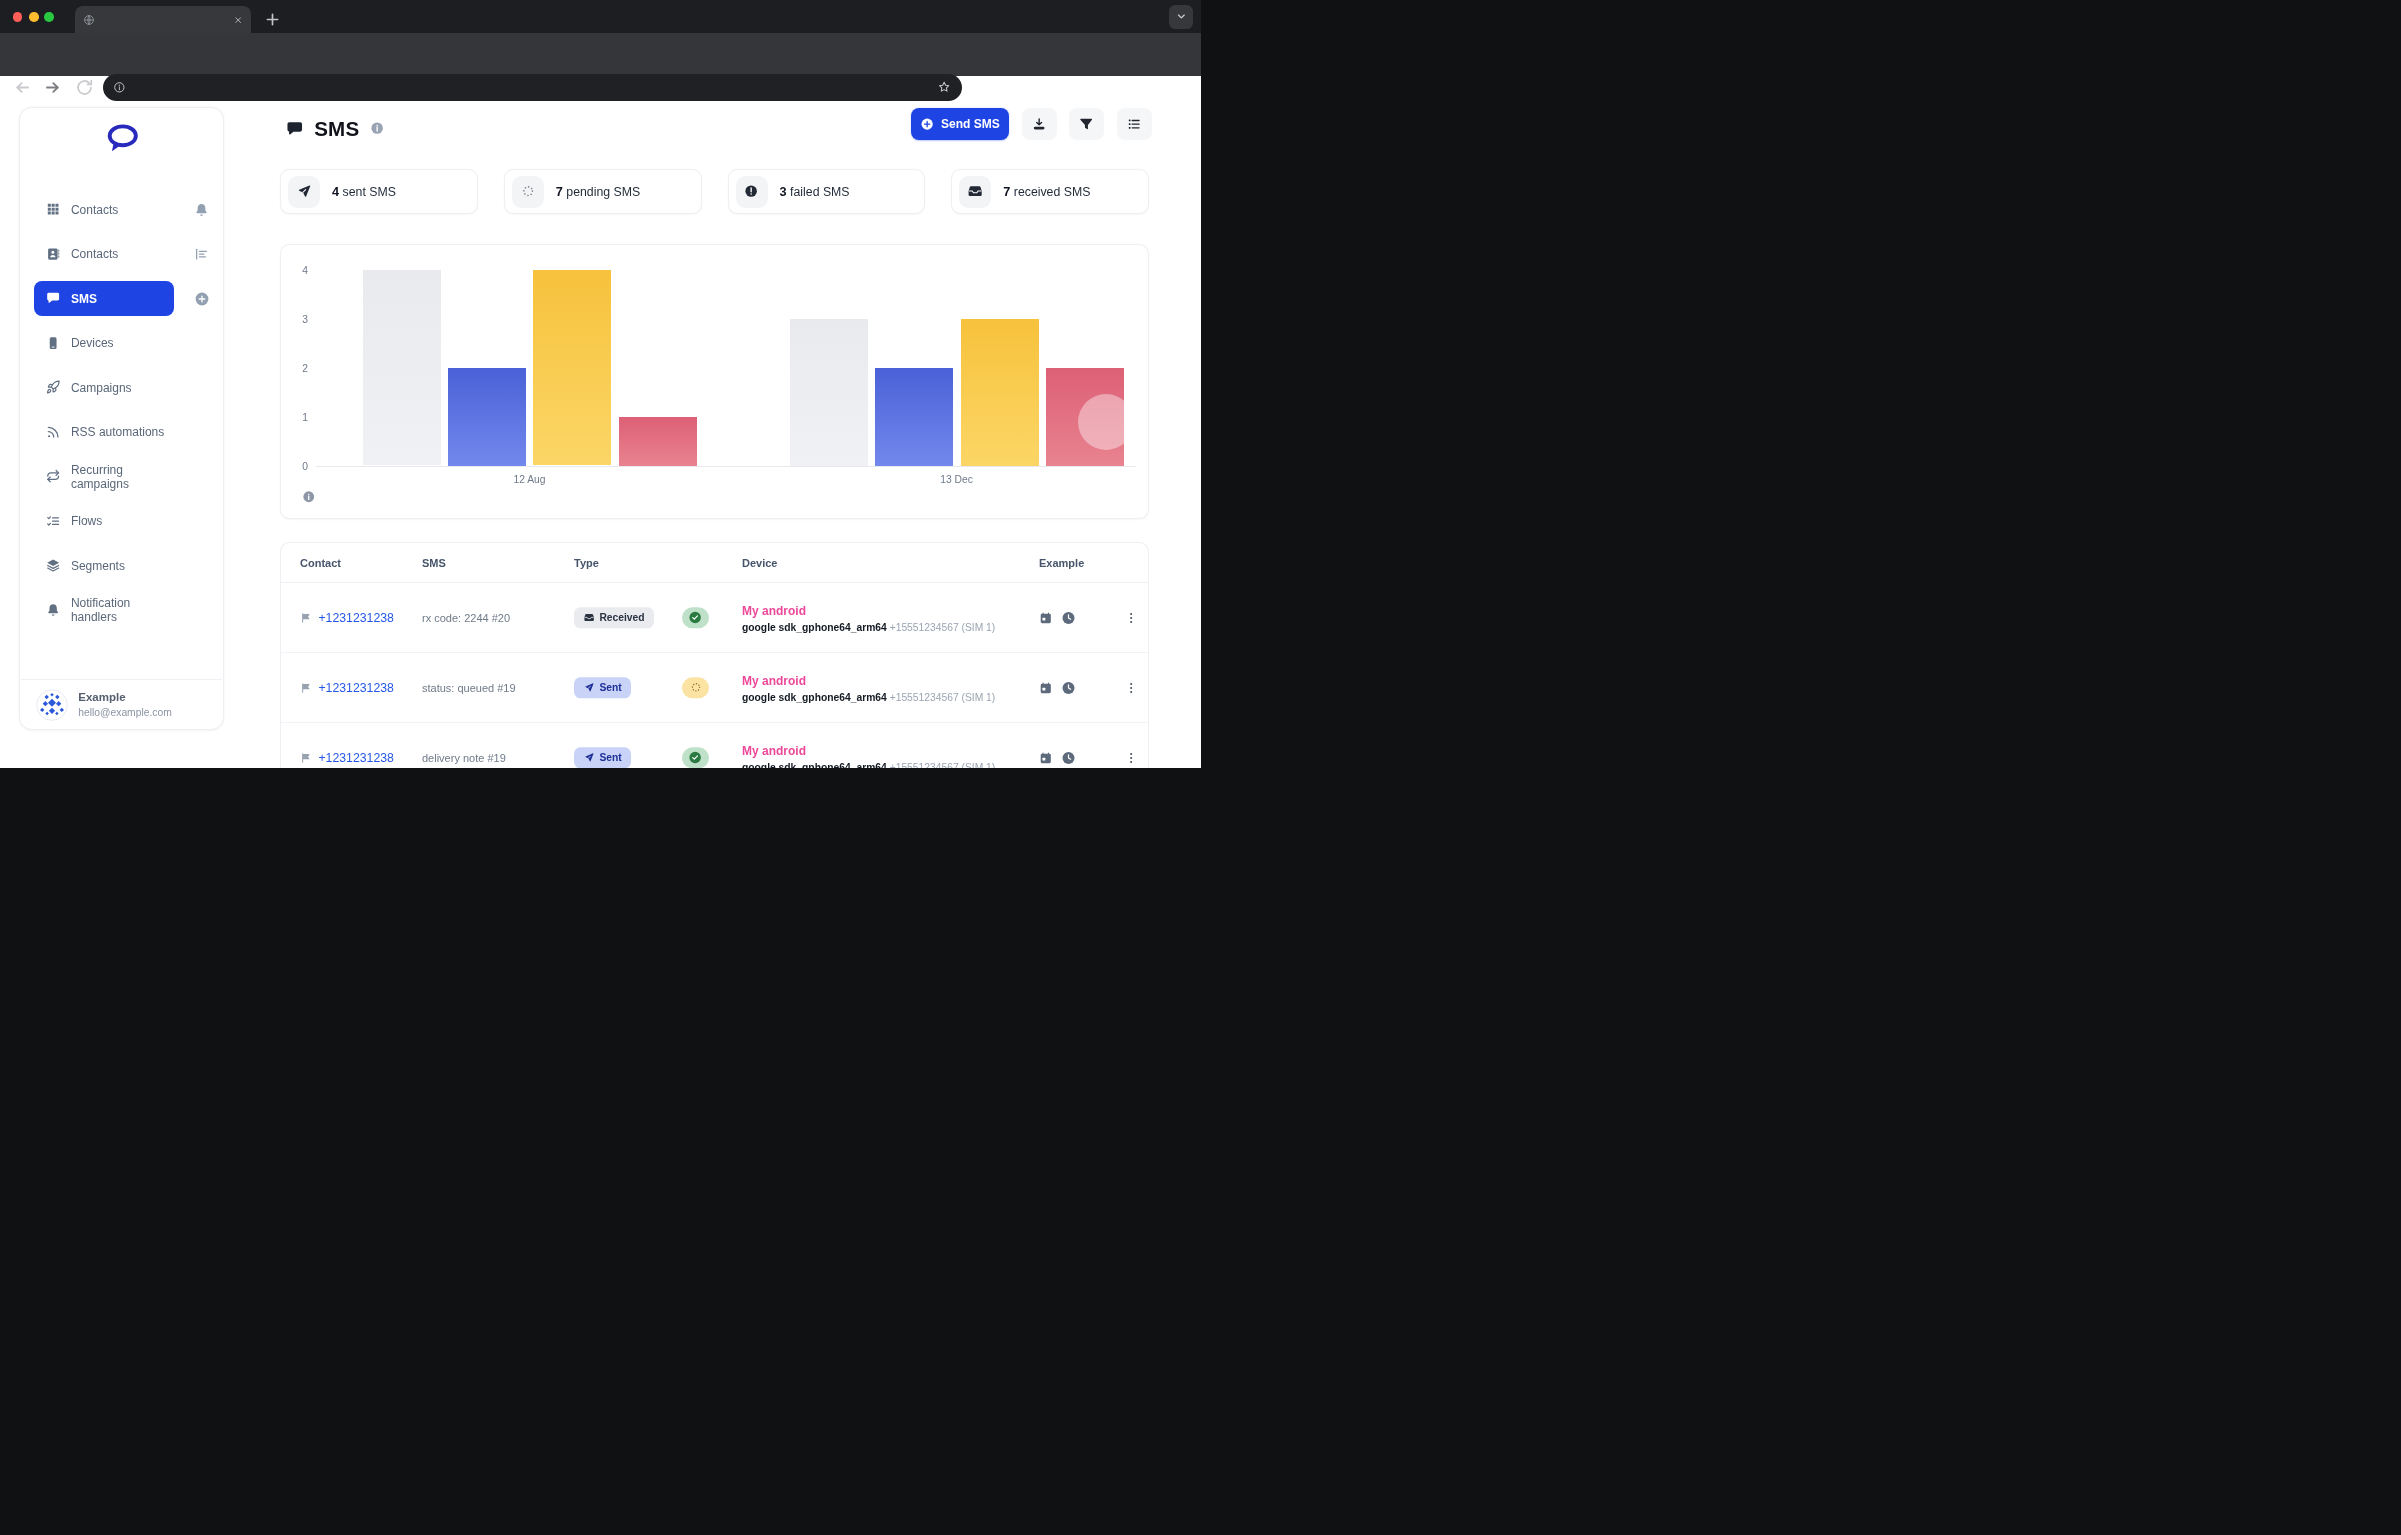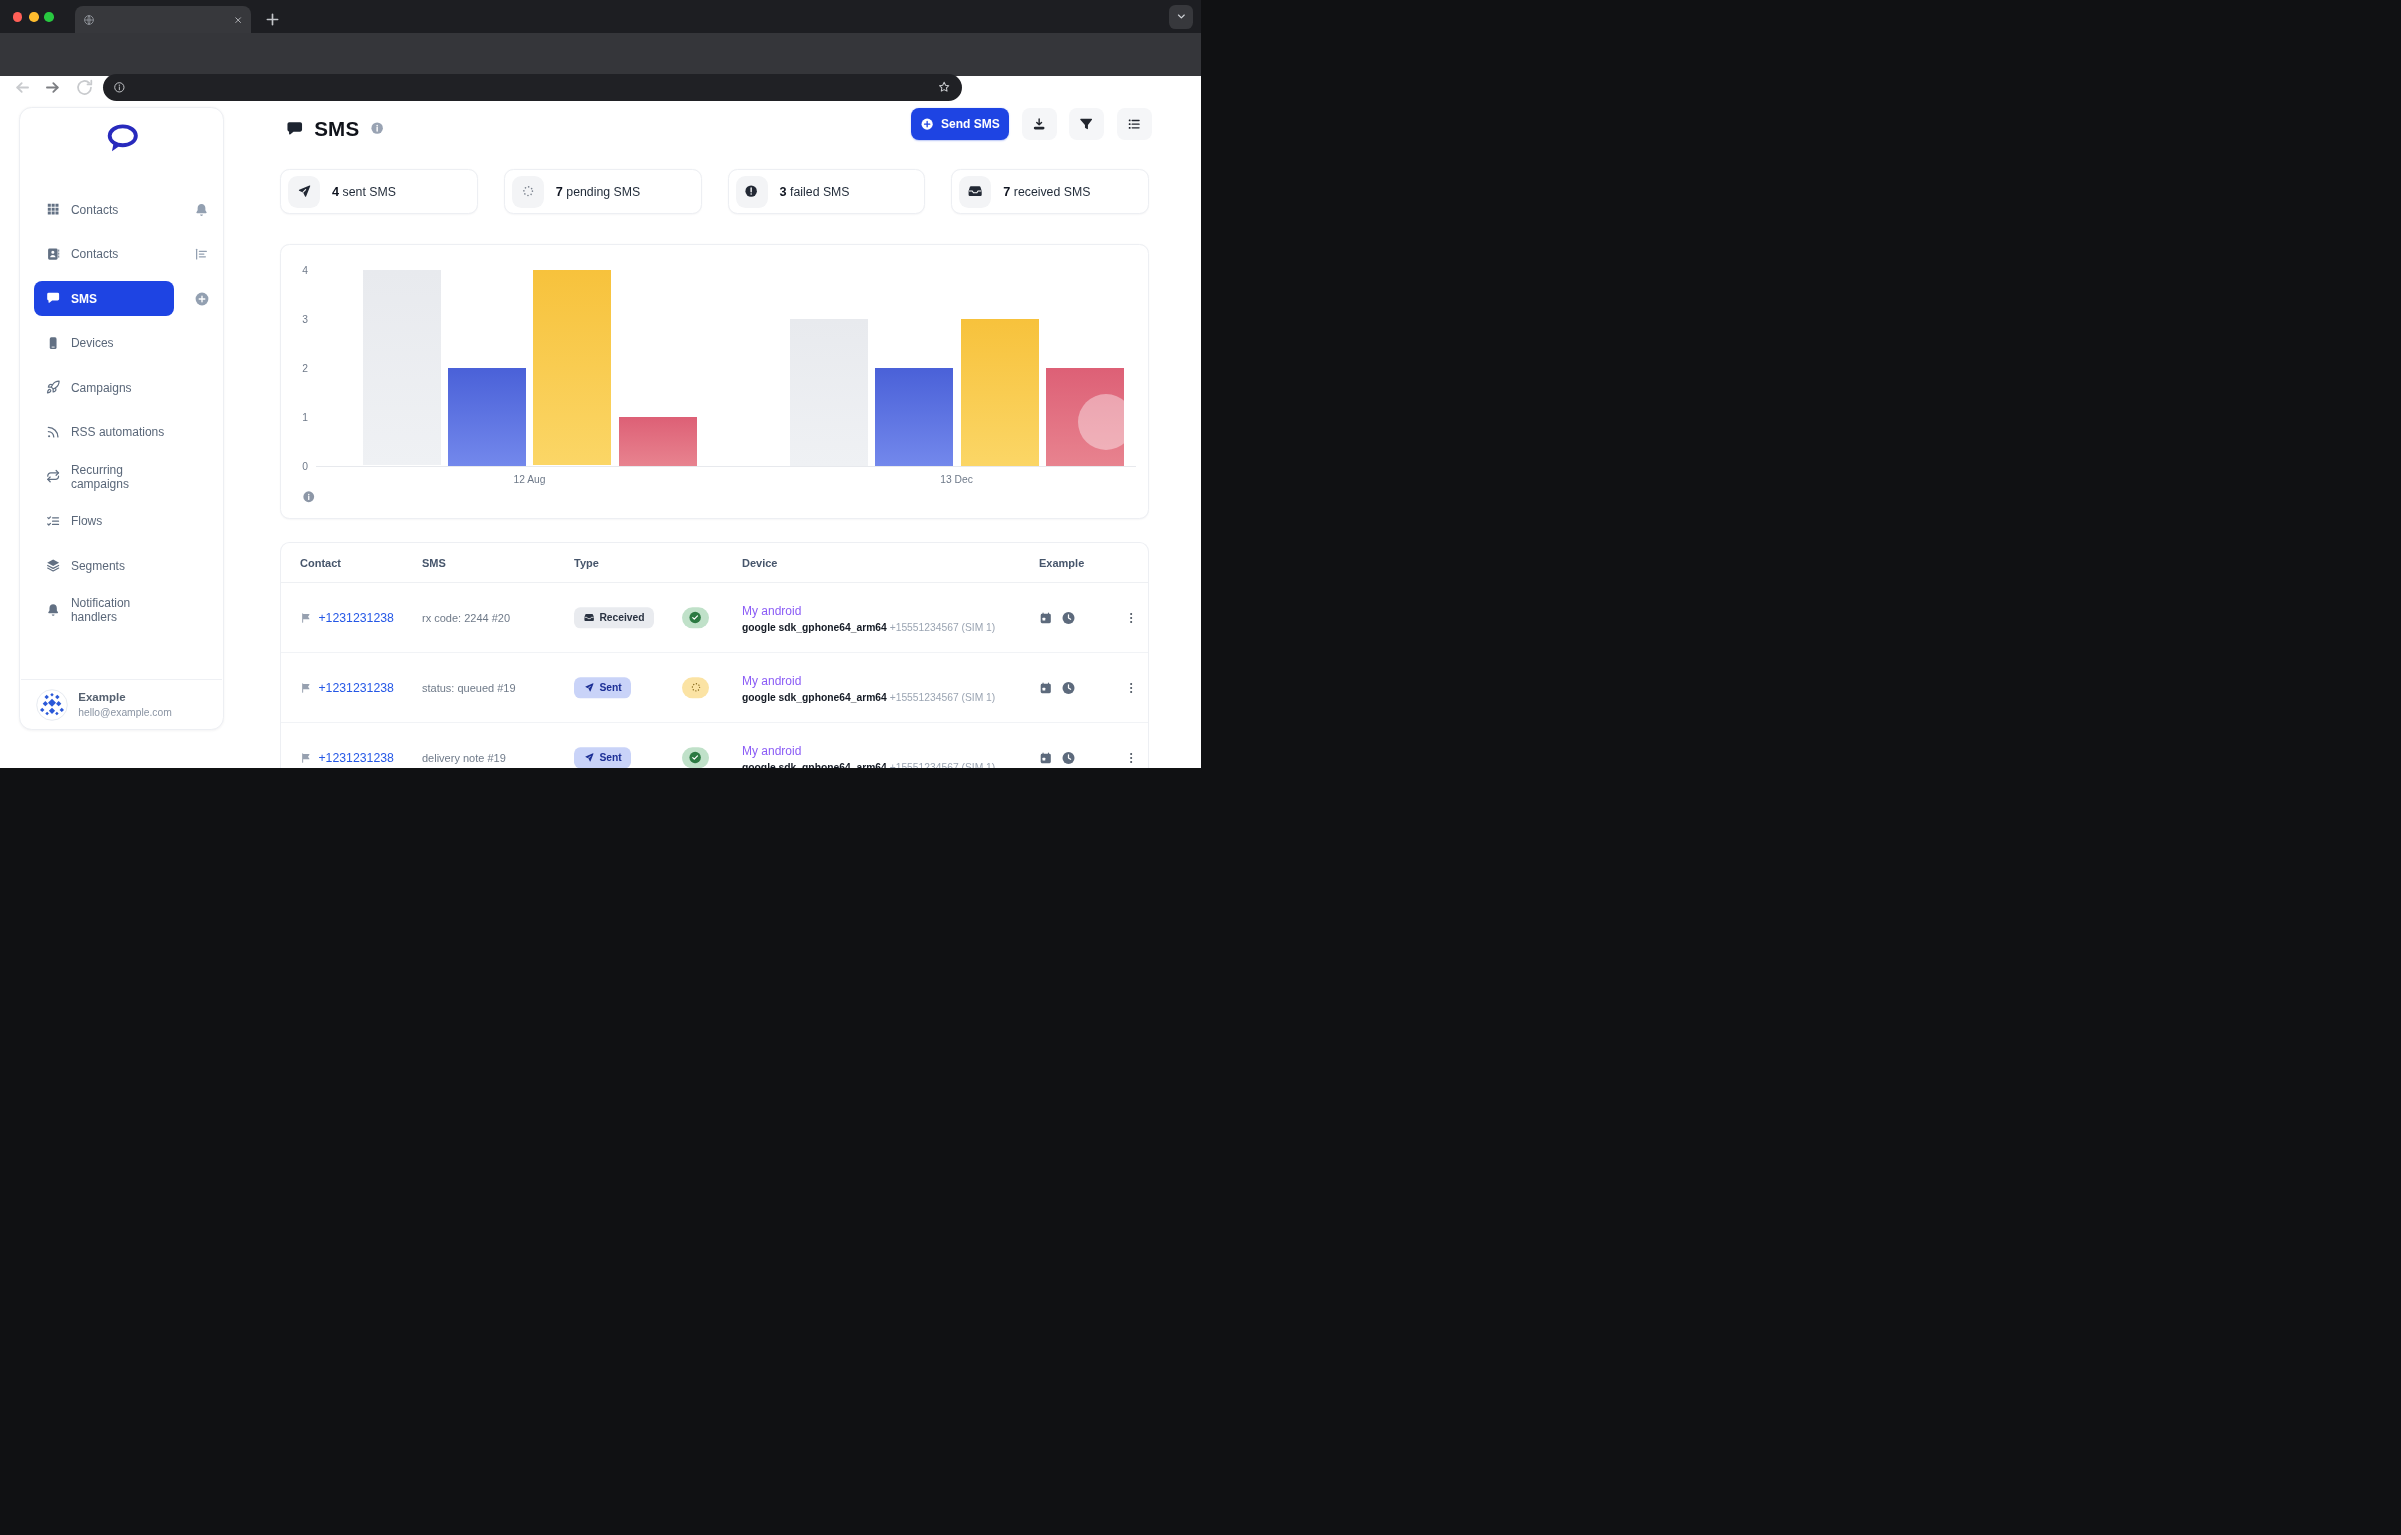--- a/index.html
+++ b/index.html
@@ -98,21 +98,21 @@
        padding:0 9.5px;font-size:10.3px;font-weight:700;}
   .pill .ic{width:10.3px;height:10.3px;}
   .pill.received{background:#e9ebef;color:#2a3342;text-align:right;}
   .pill.sent{background:#c9d3f8;color:#1c2f96;}
   .chip{left:401px;width:27px;height:21.4px;border-radius:11px;display:flex;align-items:center;justify-content:center;}
   .chip.success{background:#c0e1c9;color:#2b7a42;}
   .chip.success .ic{width:14.3px;height:14.3px;}
   .chip.pending{background:#fbe3a4;color:#876a1c;}
   .chip.pending .ic{width:12px;height:12px;}
   .c-device{left:461px;display:flex;flex-direction:column;gap:4px;}
-  .dev-link{color:#8b5cf6;font-size:12px;font-weight:400;text-decoration:none;cursor:pointer;}
+  .dev-link{color:#ec4899;font-size:12px;font-weight:700;text-decoration:none;cursor:pointer;}
   .dev-line2{font-size:10.3px;color:#9aa4b2;}
   .dev-line2 b{color:#141a24;font-weight:700;}
   .det-ic{color:#5d6a7c;}
   .det-cal{left:758px;width:13.5px;height:13.5px;}
   .det-clock{left:780px;width:15px;height:15px;}
   .kebab{left:843px;width:14.3px;height:14.3px;color:#434c59;cursor:pointer;}
 </style>
 </head>
 <body>
 

